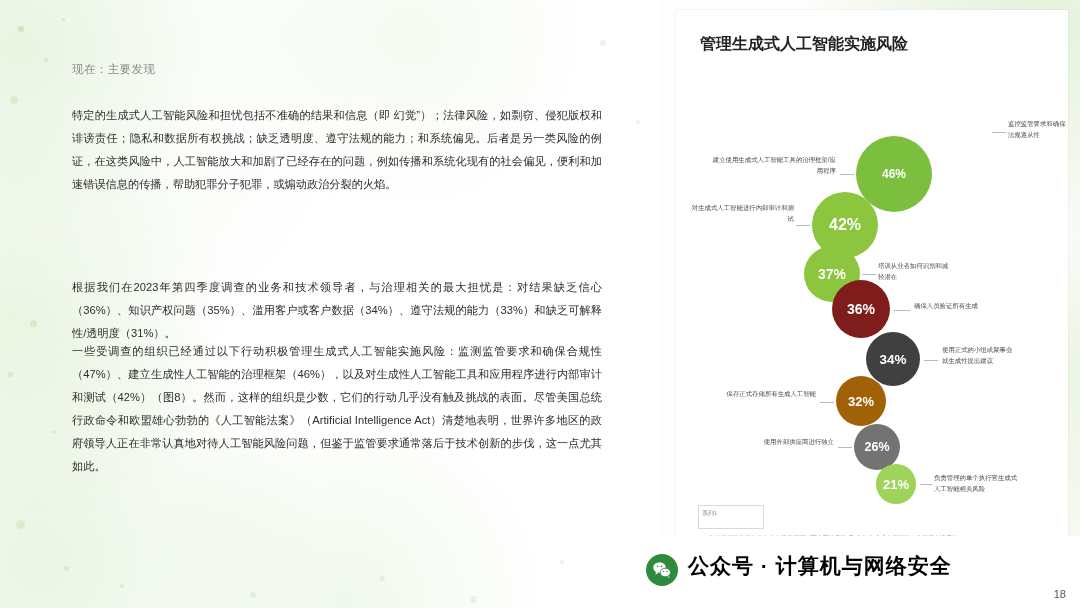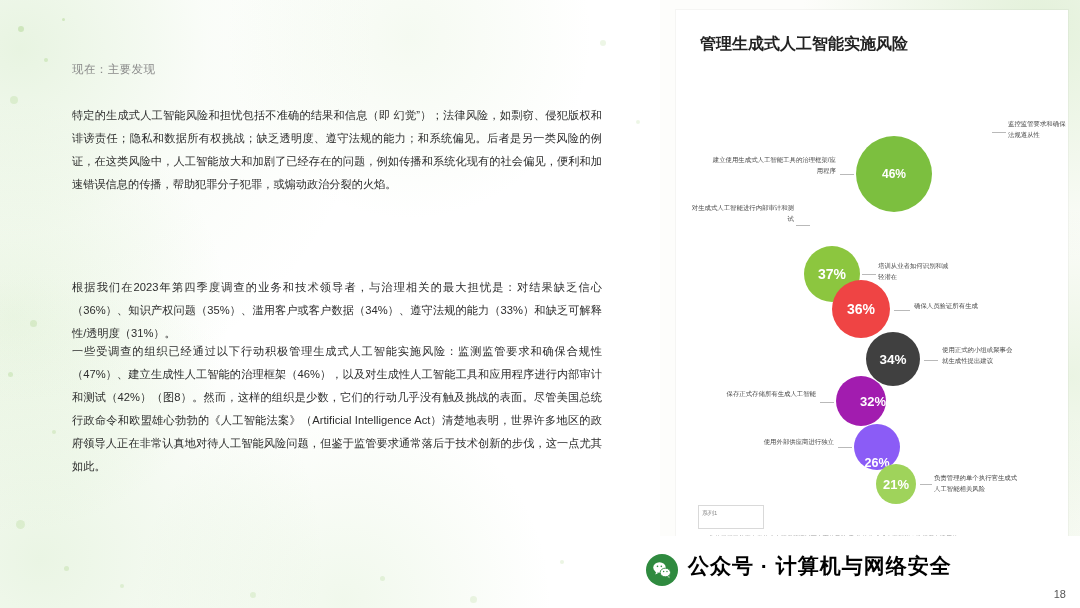--- a/index.html
+++ b/index.html
@@ -112,24 +112,24 @@
     align-items: center;
     justify-content: center;
     color: #ffffff;
     font-weight: bold;
     box-sizing: border-box;
   }
   .b47 { background: #8cc63f; }
   .b46 { background: #7cbf3f; }
   .b42 { background: #8cc63f; }
   .b37 { background: #8cc63f; }
-  .b36 { background: #ef4444; }
+  .b36 { background: #7f1d1d; }
   .b34 { background: #404040; }
-  .b32 { background: #a21caf; justify-content: flex-end; }
-  .b26 { background: #8b5cf6; align-items: flex-end; }
+  .b32 { background: #a16207; }
+  .b26 { background: #737373; }
   .b21 { background: #9fd35b; }
 
   .callout {
     position: absolute;
     font-size: 6.4px;
     color: #4a4a4a;
     line-height: 1.75;
   }
   .callout.right { text-align: left; }
   .callout.left { text-align: right; }
@@ -239,20 +239,23 @@
 
       <div class="leader" style="left:316px;top:52px;width:14px;"></div>
       <div class="callout right" style="left:332px;top:38px;width:58px;">监控监管要求和确保法规遵从性</div>
 
       <div class="bubble b46" style="left:180px;top:56px;width:76px;height:76px;font-size:12px;">
         <span>46%</span>
       </div>
       <div class="leader" style="left:164px;top:94px;width:14px;"></div>
       <div class="callout left" style="left:36px;top:74px;width:124px;">建立使用生成式人工智能工具的治理框架/应用程序</div>
 
+      <div class="bubble b42" style="left:136px;top:112px;width:66px;height:66px;font-size:16px;">
+        <span>42%</span>
+      </div>
       <div class="leader" style="left:120px;top:145px;width:14px;"></div>
       <div class="callout left" style="left:14px;top:122px;width:104px;">对生成式人工智能进行内部审计和测试</div>
 
       <div class="bubble b37" style="left:128px;top:166px;width:56px;height:56px;font-size:14px;">
         <span>37%</span>
       </div>
       <div class="leader" style="left:186px;top:194px;width:14px;"></div>
       <div class="callout right" style="left:202px;top:180px;width:74px;">培训从业者如何识别和减轻潜在</div>
 
       <div class="bubble b36" style="left:156px;top:200px;width:58px;height:58px;font-size:14px;">

